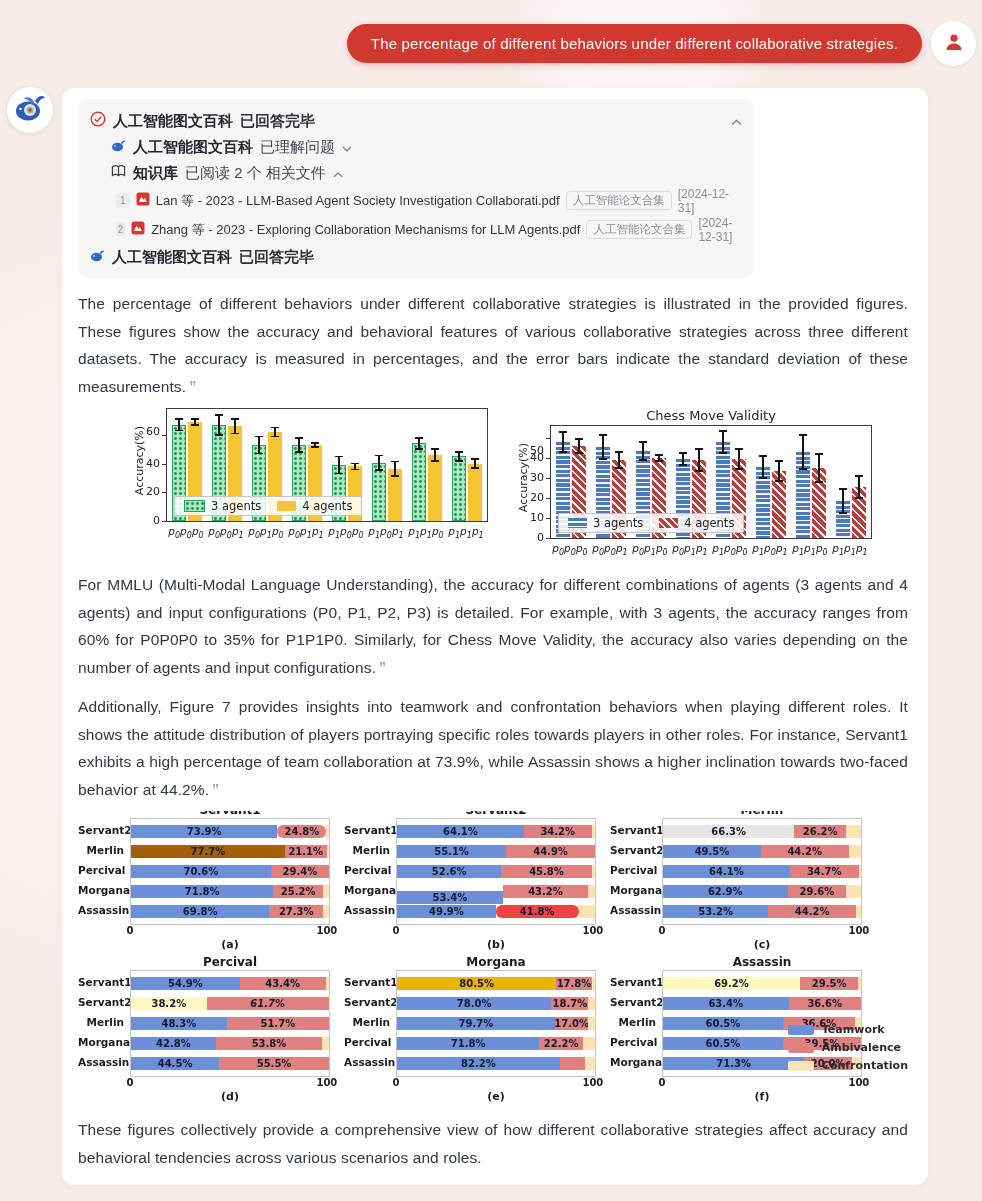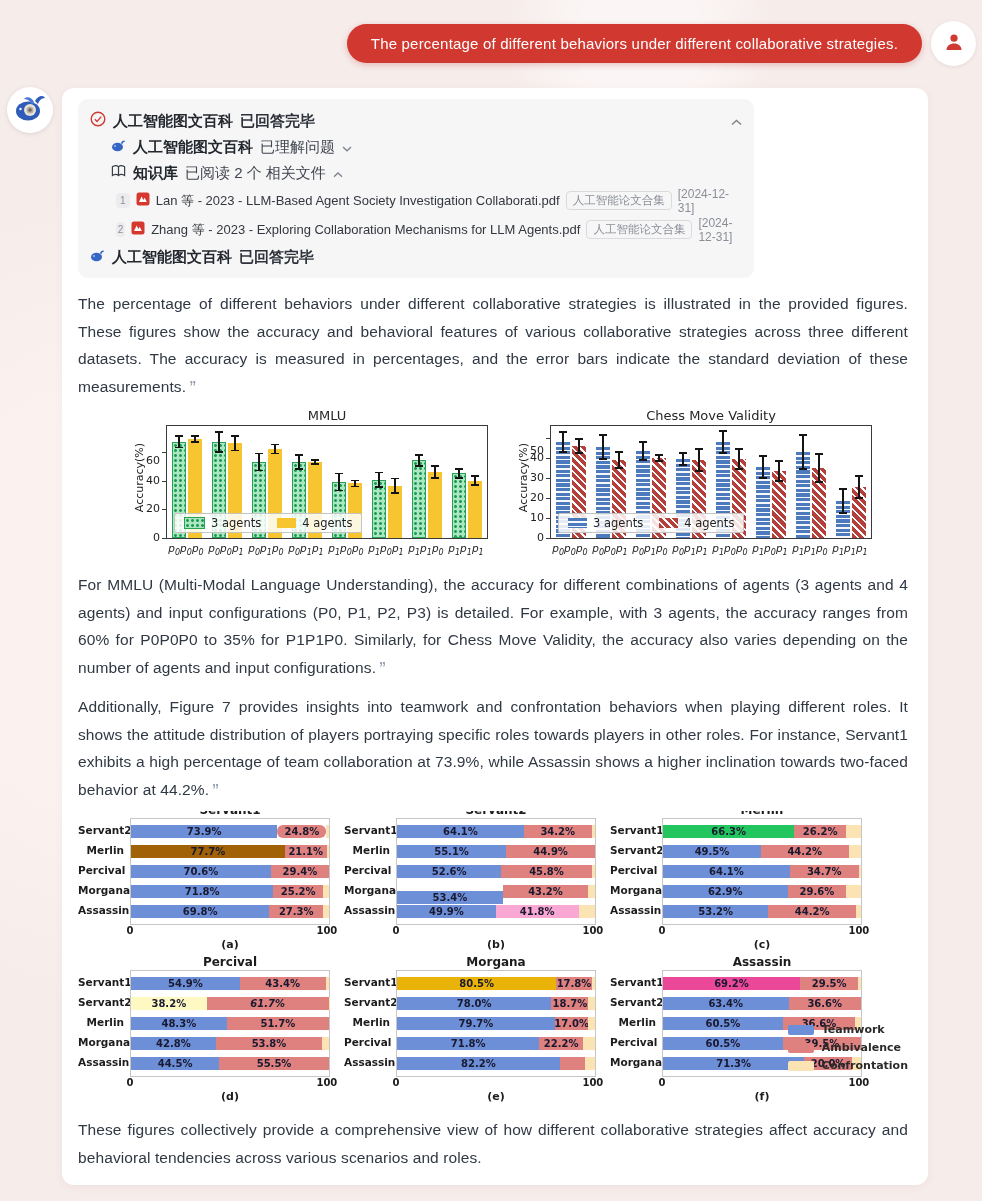--- a/index.html
+++ b/index.html
@@ -210,30 +210,29 @@
       </span>
       <span class="nm">人工智能图文百科</span>
       <span class="st">已回答完毕</span>
     </div>
   </div>
 
   <div class="para"><span>The percentage of different behaviors under different collaborative strategies is illustrated in the provided figures. These figures show the accuracy and behavioral features of various collaborative strategies across three different datasets. The accuracy is measured in percentages, and the error bars indicate the standard deviation of these measurements.</span><span class="cite">”</span></div>
 
   <div class="fig1" id="fig1">
       <div class="gbc">
-        <div class="gbc-title">MMLU</div>
         <div class="gbc-body">
           <div class="gbc-ylabel">Accuracy(%)</div>
           <div class="gbc-ytick" style="bottom: -5px;">0</div>
           <div class="gbc-ymark" style="bottom: 0px;"></div>
           <div class="gbc-ytick" style="bottom: 23.7179px;">20</div>
           <div class="gbc-ymark" style="bottom: 28.7179px;"></div>
           <div class="gbc-ytick" style="bottom: 52.4359px;">40</div>
           <div class="gbc-ymark" style="bottom: 57.4359px;"></div>
-          <div class="gbc-ytick" style="bottom: 72px;">60</div>
+          <div class="gbc-ytick" style="bottom: 84px;">60</div>
           <div class="gbc-ymark" style="bottom: 86.1538px;"></div>
           <div class="gbc-plot">
             <div class="gbc-bar pat-green-dots" style="left: 5px; height: 96.2051px;"></div>
             <div class="err-line" style="left: 11.2px; bottom: 90.4615px; height: 11.4872px;"></div>
             <div class="err-cap" style="left: 8px; bottom: 89.6615px;"></div>
             <div class="err-cap" style="left: 8px; bottom: 101.149px;"></div>
             <div class="gbc-bar pat-green-dots" style="left: 45px; height: 96.2051px;"></div>
             <div class="err-line" style="left: 51.2px; bottom: 86.1538px; height: 20.1026px;"></div>
             <div class="err-cap" style="left: 48px; bottom: 85.3538px;"></div>
             <div class="err-cap" style="left: 48px; bottom: 105.456px;"></div>
@@ -537,21 +536,21 @@
               </div>
               <div class="seg" style="background: rgb(222, 129, 127); width: 43.2%;">
                 <span>43.2%</span>
               </div>
               <div class="seg" style="background: rgb(251, 227, 180); width: 3.4%;"></div>
             </div>
             <div class="sbc-track">
               <div class="seg" style="background: rgb(109, 143, 216); width: 49.9%;">
                 <span>49.9%</span>
               </div>
-              <div class="seg" style="background: #f9a8d4; width: 41.8%;">
+              <div class="seg" style="background: #ef4444; width: 41.8%; border-radius: 6px;">
                 <span>41.8%</span>
               </div>
               <div class="seg" style="background: rgb(251, 227, 180); width: 8.3%;"></div>
             </div>
           </div>
         </div>
         <div class="sbc-axis">
           <span class="t0">0</span>
           <span class="t100">100</span>
         </div>
@@ -564,21 +563,21 @@
         <div class="sbc-main">
           <div class="sbc-names">
             <div class="sbc-name">Servant1</div>
             <div class="sbc-name">Servant2</div>
             <div class="sbc-name">Percival</div>
             <div class="sbc-name">Morgana</div>
             <div class="sbc-name">Assassin</div>
           </div>
           <div class="sbc-plot">
             <div class="sbc-track">
-              <div class="seg" style="background: #22c55e; width: 66.3%;">
+              <div class="seg" style="background: #e5e5e5; width: 66.3%;">
                 <span>66.3%</span>
               </div>
               <div class="seg" style="background: rgb(222, 129, 127); width: 26.2%;">
                 <span>26.2%</span>
               </div>
               <div class="seg" style="background: rgb(251, 227, 180); width: 7.5%;"></div>
             </div>
             <div class="sbc-track">
               <div class="seg" style="background: rgb(109, 143, 216); width: 49.5%;">
                 <span>49.5%</span>
@@ -752,21 +751,21 @@
         <div class="sbc-main">
           <div class="sbc-names">
             <div class="sbc-name">Servant1</div>
             <div class="sbc-name">Servant2</div>
             <div class="sbc-name">Merlin</div>
             <div class="sbc-name">Percival</div>
             <div class="sbc-name">Morgana</div>
           </div>
           <div class="sbc-plot">
             <div class="sbc-track">
-              <div class="seg" style="background: #ec4899; width: 69.2%;">
+              <div class="seg" style="background: #fef9c3; width: 69.2%;">
                 <span>69.2%</span>
               </div>
               <div class="seg" style="background: rgb(222, 129, 127); width: 29.5%;">
                 <span>29.5%</span>
               </div>
               <div class="seg" style="background: rgb(251, 227, 180); width: 1.3%;"></div>
             </div>
             <div class="sbc-track">
               <div class="seg" style="background: rgb(109, 143, 216); width: 63.4%;">
                 <span>63.4%</span>

